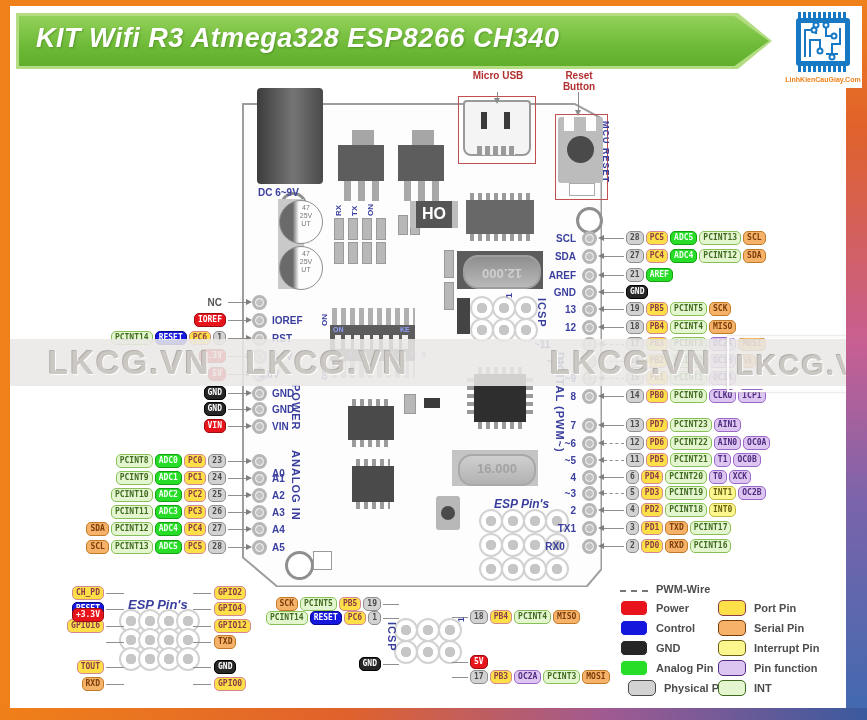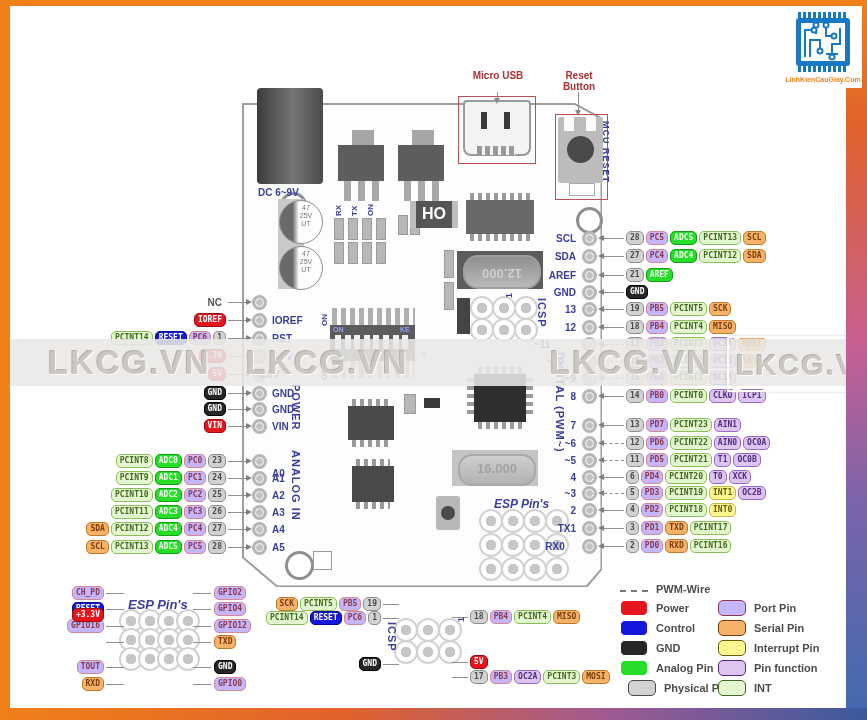--- a/index.html
+++ b/index.html
@@ -45,21 +45,21 @@
         background:radial-gradient(circle,#c2c2c2 0 3px,#ececec 3.5px);border:3px solid #b6b6b6;}
   .bighole{position:absolute;border-radius:50%;background:#fff;border:3px solid #8f8f8f;z-index:2;}
   .pad{position:absolute;width:20px;height:20px;border-radius:50%;border:2.5px solid #d2d2d2;z-index:2;
        background:radial-gradient(circle,#c6c6c6 0 5px,#fff 5.5px);}
   .board-pin-label{position:absolute;font-size:10px;font-weight:bold;color:#3a3f9e;z-index:3;}
   
   .pin-row{position:absolute;display:flex;gap:2px;align-items:center;z-index:4;}
   .chip{display:inline-block;padding:1px 3px;border-radius:5px;border:1.5px solid;
         font:bold 8px "DejaVu Sans Mono",monospace;line-height:1.25;white-space:nowrap;}
   .c-phys{background:#d2d2d2;border-color:#8f8f8f;color:#4a4a4a}
-  .c-port{background:#c4b5fd;border-color:#d48892;color:#8a3a48}
+  .c-port{background:#fde047;border-color:#d48892;color:#8a3a48}
   .c-analog{background:#27dd27;border-color:#12a012;color:#f2fff2}
   .c-int{background:#e4f6cf;border-color:#88c058;color:#3f6a1f}
   .c-serial{background:#f6b269;border-color:#c07b28;color:#7a3c08}
   .c-func{background:#dcc5f0;border-color:#9a68c8;color:#4f2a80}
   .c-intr{background:#fbf68d;border-color:#c2ba45;color:#6a6012}
   .c-power{background:#e8141c;border-color:#9c0c12;color:#fff}
   .c-ctrl{background:#1518dc;border-color:#0a0c90;color:#fff}
   .c-gnd{background:#262626;border-color:#000;color:#fff}
   .c-text{background:none;border-color:transparent;color:#555;font:bold 10px "Liberation Sans",sans-serif;}
   .conn{position:absolute;height:0;border-top:1.5px solid #8f8f8f;z-index:3;}
@@ -82,20 +82,24 @@
 </head>
 <body>
 
 <div id="canvas">
 
   <div class="b-top"></div>
   <div class="b-left"></div>
   <div class="b-right"></div>
   <div class="b-bottom"></div>
 
+  <div class="banner">
+    <div class="banner-in"></div>
+    <div class="banner-text">KIT Wifi R3 Atmega328 ESP8266 CH340</div>
+  </div>
 
   <div class="logo">
     <svg width="66" height="64" viewBox="0 0 66 64" style="margin-top:4px">
       <g fill="#1779c4">
         <rect x="6" y="8" width="54" height="48" rx="3"></rect>
         <g>
           <rect x="8" y="2" width="3" height="6"></rect>
             <rect x="13" y="2" width="3" height="6"></rect>
             <rect x="18" y="2" width="3" height="6"></rect>
             <rect x="23" y="2" width="3" height="6"></rect>

